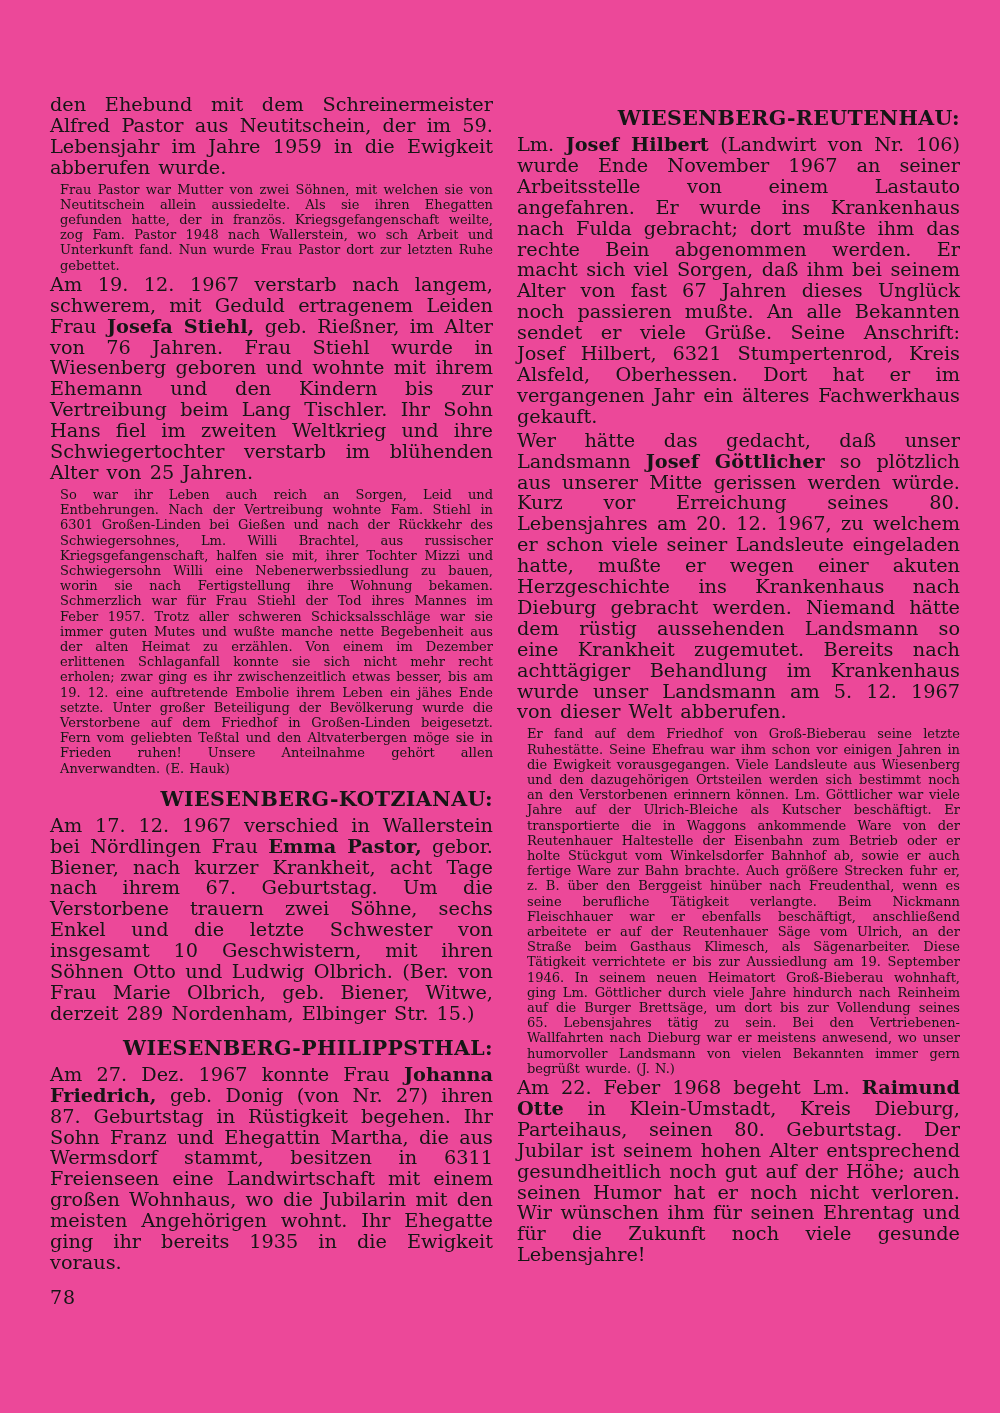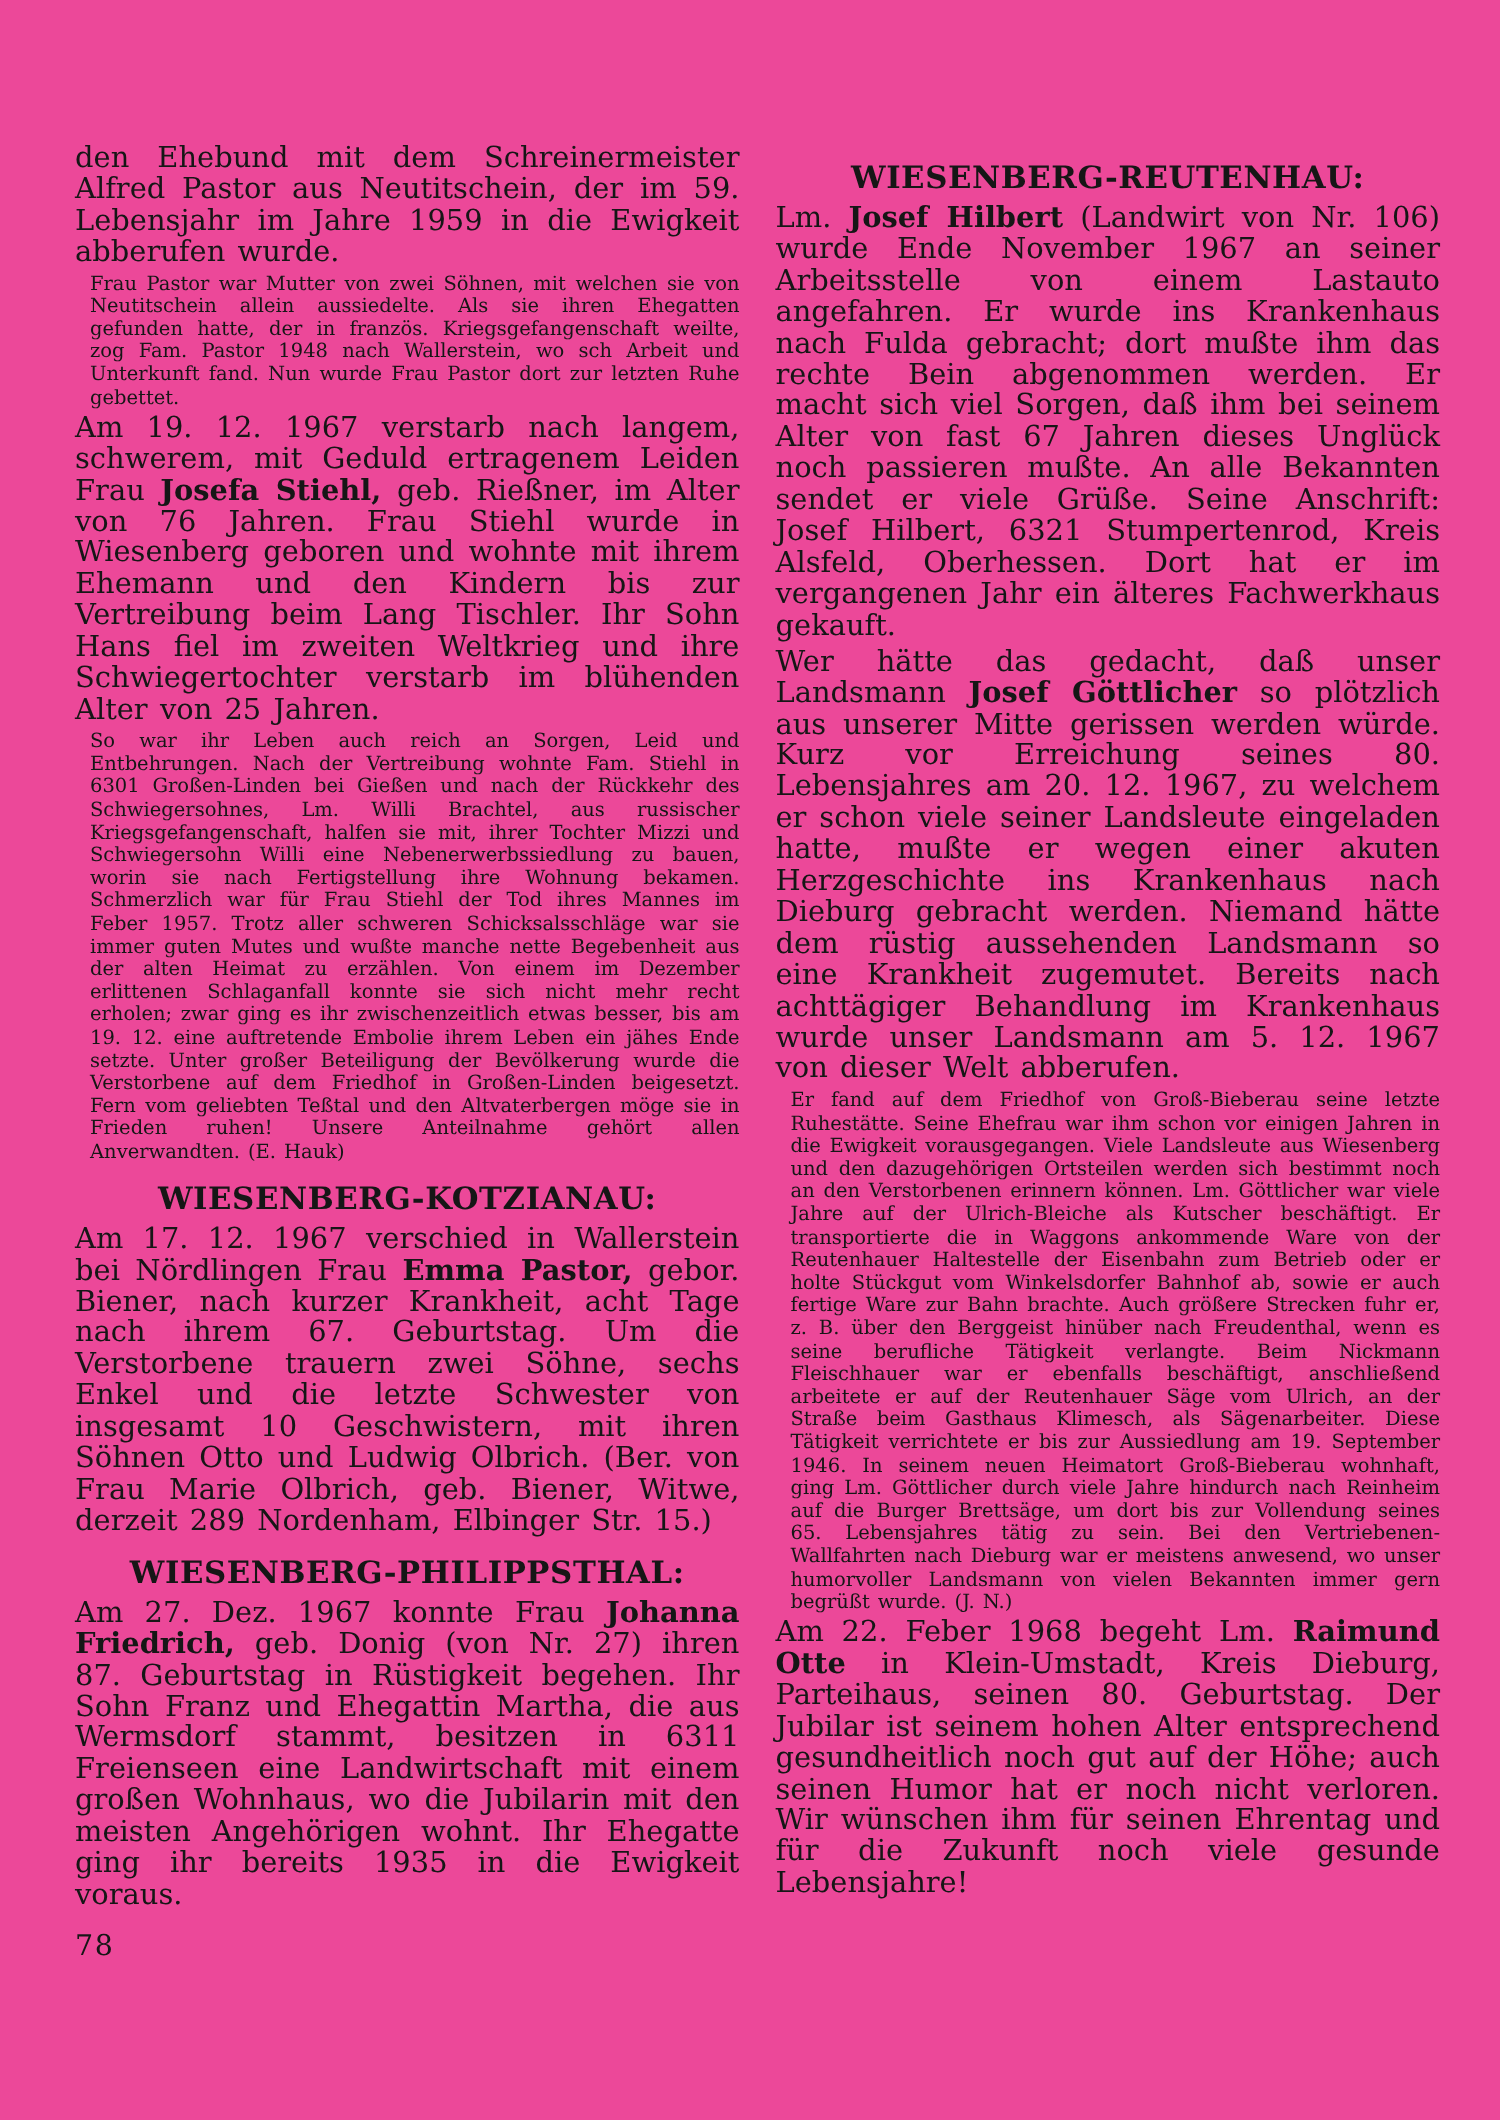--- a/index.html
+++ b/index.html
@@ -44,21 +44,21 @@
     line-height: 15.2px;
     margin: 0 0 3px 0;
     text-align: right;
   }
   h2.heading {
     font-size: 20.5px;
     line-height: 23px;
     font-weight: bold;
     letter-spacing: 0.4px;
     margin: 12px 0 5px 0;
-    text-align: center;
+    text-align: right;
   }
   .b { font-weight: bold; }
 
   .page-number {
     position: absolute;
     left: 50px;
     top: 1286px;
     font-size: 19px;
     font-weight: normal;
     letter-spacing: 1px;

